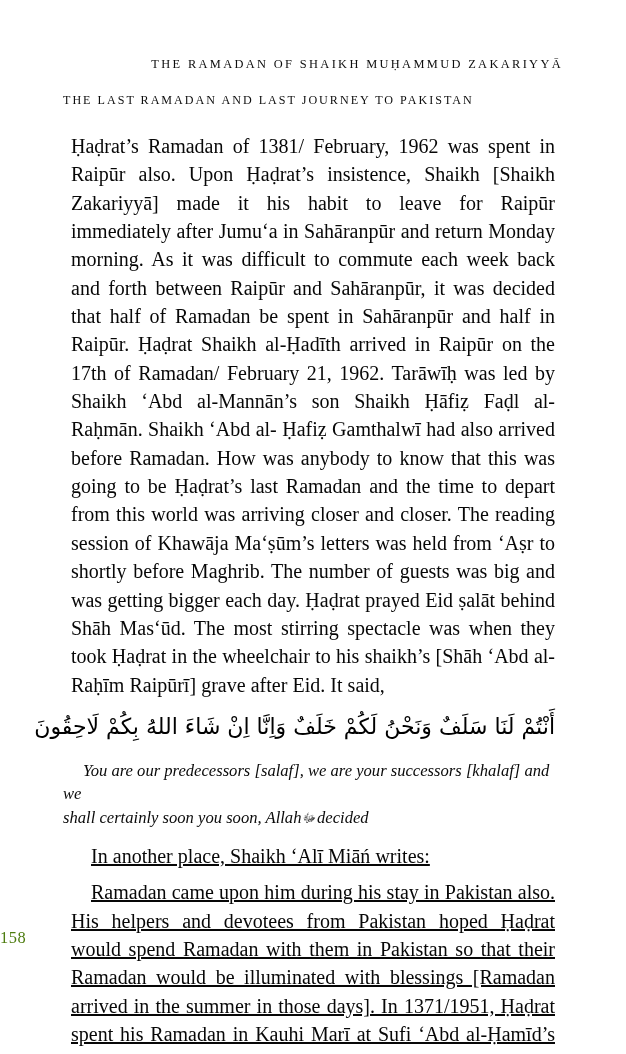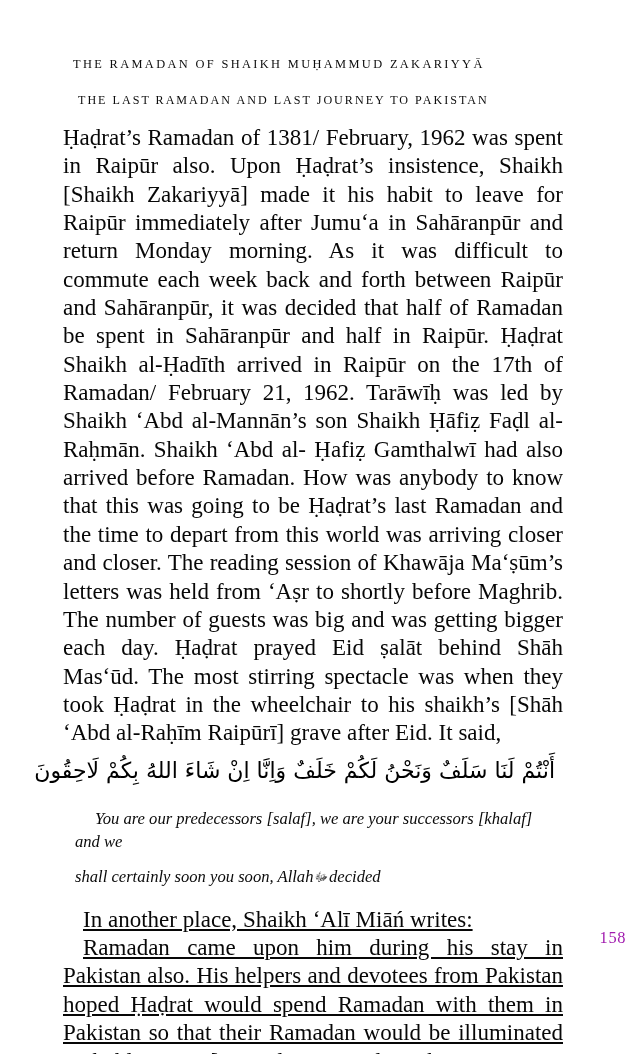--- a/index.html
+++ b/index.html
@@ -36,42 +36,41 @@
   .runhead {
     font-family: "Liberation Serif", "DejaVu Serif", serif;
     font-size: 12.4px;
     line-height: 1.1;
     font-weight: 400;
     color: #0d0d0d;
     text-transform: uppercase;
     white-space: nowrap;
   }
   .runhead-title {
-    text-align: left;
+    text-align: right;
     letter-spacing: 2.35px;
     margin-left: 10px;
   }
   .runhead-sub {
     text-align: left;
     letter-spacing: 2.0px;
     margin-top: 22px;
     font-size: 12.1px;
-    margin-left: 15px;
   }
 
   
   .body-block {
     position: absolute;
     left: 63px;
     top: 124px;
     width: 500px;
   }
   p.para {
-    margin: 0;
-    font-size: 23px;
+    margin: 8px;
+    font-size: 20px;
     line-height: 28.35px;
     text-align: justify;
     text-justify: inter-word;
     color: #070707;
     word-spacing: 0.1px;
   }
   p.para.indent {
     text-indent: 20px;
     text-decoration: underline;
   }
@@ -87,21 +86,21 @@
     line-height: 40px;
     color: #000000;
     height: 44px;
     margin-top: 3px;
     white-space: nowrap;
     overflow: visible;
   }
 
   
   p.translation {
-    margin: 12px;
+    margin: 0;
     font-style: italic;
     font-size: 16.6px;
     line-height: 23.4px;
     text-align: left;
     color: #0a0a0a;
   }
   p.translation.first {
     text-indent: 20px;
   }
   .honorific {
@@ -113,24 +112,24 @@
     padding: 0 1px;
   }
   .gap-xs { height: 4px; }
 
   
   .folio {
     position: absolute;
     left: 0;
     top: 928px;
     width: 626px;
-    text-align: right;
+    text-align: left;
     font-size: 16.4px;
     letter-spacing: 0.6px;
-    color: #a21caf;
+    color: #4d7c0f;
     font-family: "Liberation Serif", "DejaVu Serif", serif;
   }
 </style>
 </head>
 <body>
 
 <div class="page">
 
   <div class="runhead-block">
     <div class="runhead runhead-title">THE RAMADAN OF SHAIKH MUḤAMMUD ZAKARIYYĀ</div>

